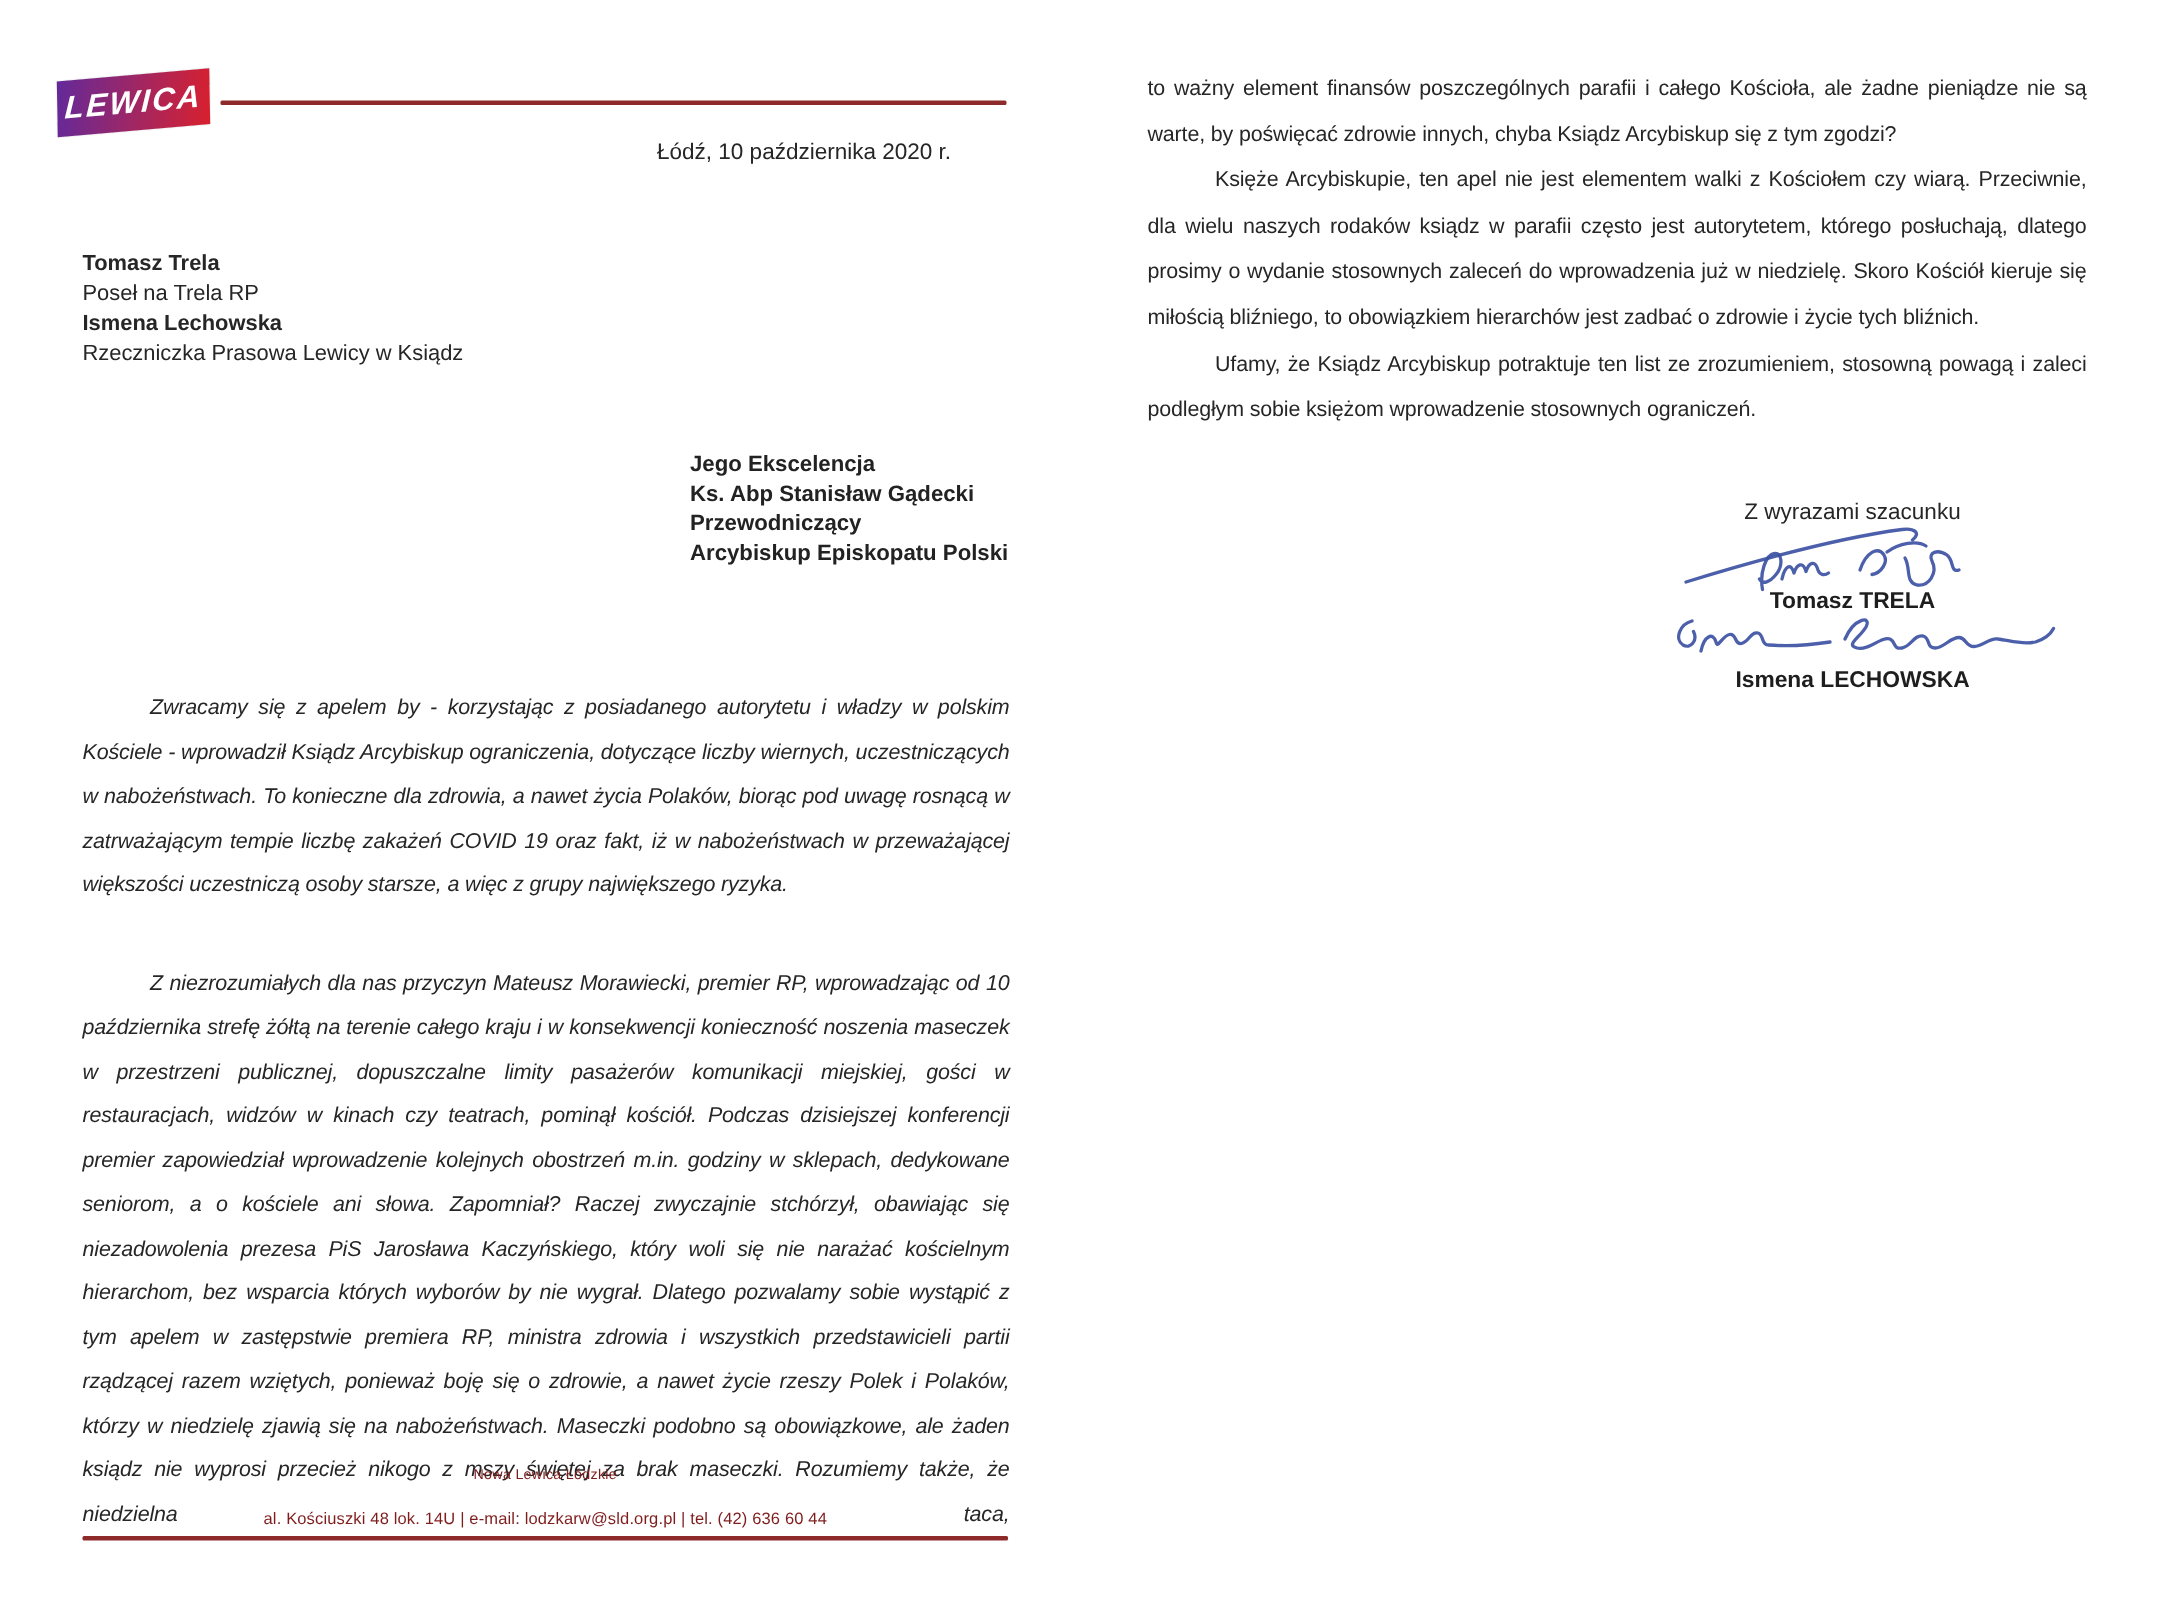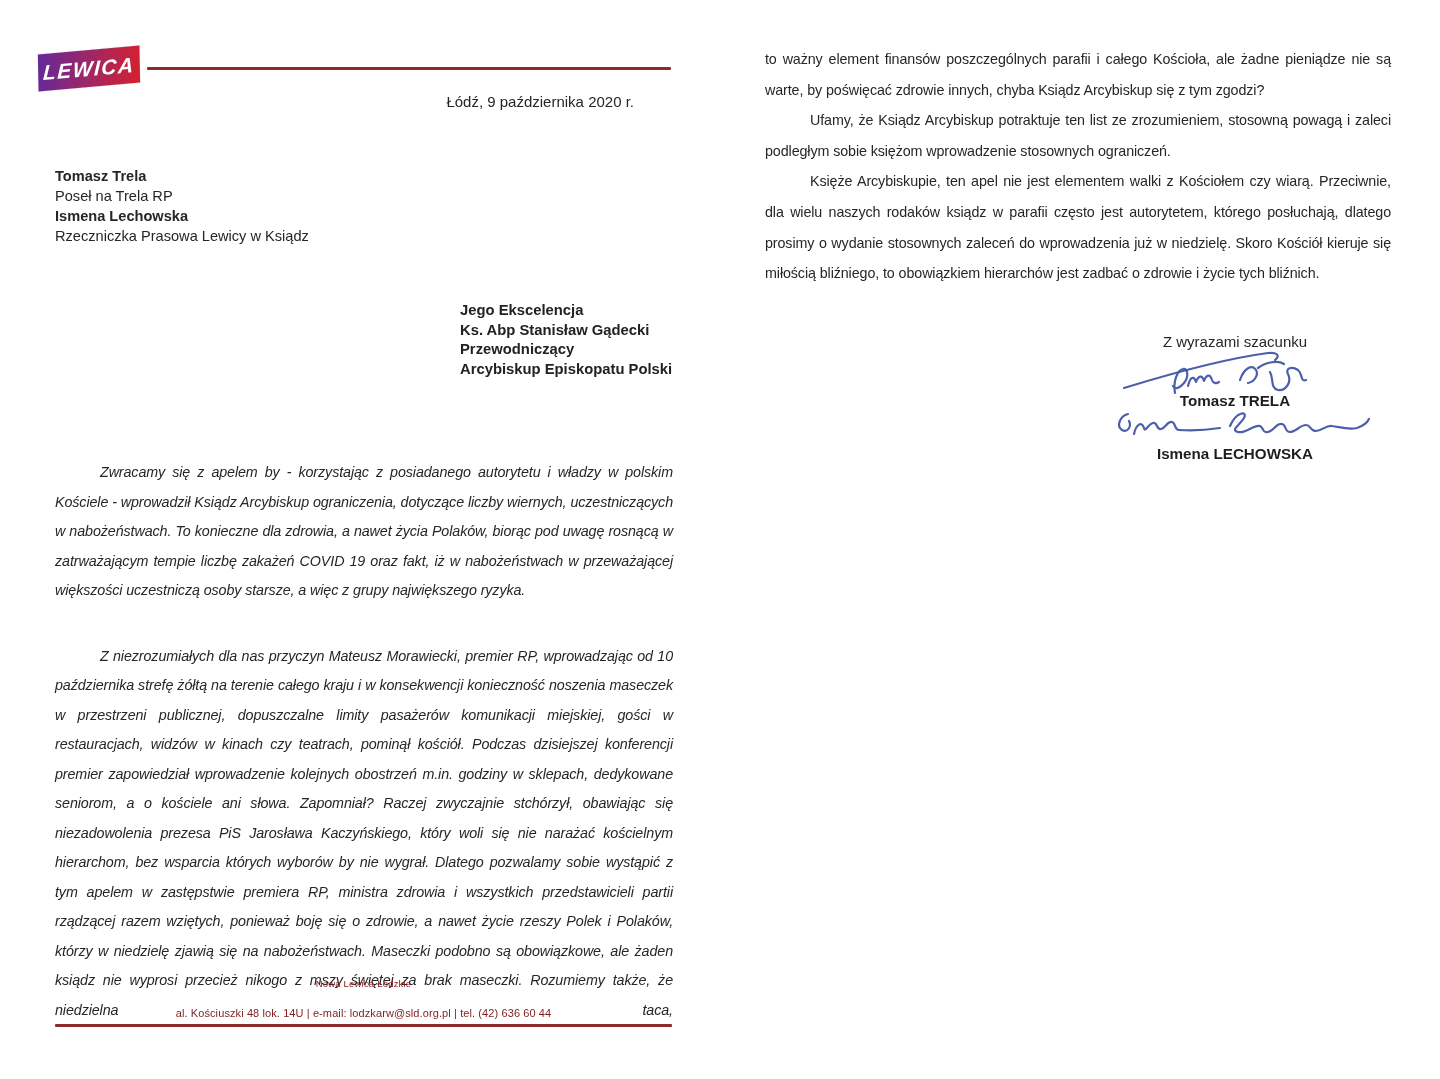--- a/index.html
+++ b/index.html
@@ -74,21 +74,21 @@
 </head>
 <body>
 
 <div class="canvas">
 
   <div class="logo">
     <span>LEWICA</span>
   </div>
   <div class="rule rule-top"></div>
 
-  <div class="date">Łódź, 9 października 2020 r.</div>
+  <div class="date">Łódź, 10 października 2020 r.</div>
 
   <div class="sender">
     <div class="b">Tomasz Trela</div>
     <div>Poseł na Trela RP</div>
     <div class="b">Ismena Lechowska</div>
     <div>Rzeczniczka Prasowa Lewicy w Ksiądz</div>
   </div>
 
   <div class="addressee">
     <div>Jego Ekscelencja</div>
@@ -103,22 +103,22 @@
   </div>
 
   <div class="rule rule-bottom"></div>
   <div class="footer">
     <div class="org">Nowa Lewica Łódzkie</div>
     <div class="contact">al. Kościuszki 48 lok. 14U | e-mail: lodzkarw@sld.org.pl | tel. (42) 636 60 44</div>
   </div>
 
   <div class="body-col body-right">
     <p>to ważny element finansów poszczególnych parafii i całego Kościoła, ale żadne pieniądze nie są warte, by poświęcać zdrowie innych, chyba Ksiądz Arcybiskup się z tym zgodzi?</p>
+    <p class="ind">Księże Arcybiskupie, ten apel nie jest elementem walki z Kościołem czy wiarą. Przeciwnie, dla wielu naszych rodaków ksiądz w parafii często jest autorytetem, którego posłuchają, dlatego prosimy o wydanie stosownych zaleceń do wprowadzenia już w niedzielę. Skoro Kościół kieruje się miłością bliźniego, to obowiązkiem hierarchów jest zadbać o zdrowie i życie tych bliźnich.</p>
     <p class="ind">Ufamy, że Ksiądz Arcybiskup potraktuje ten list ze zrozumieniem, stosowną powagą i zaleci podległym sobie księżom wprowadzenie stosownych ograniczeń.</p>
-    <p class="ind">Księże Arcybiskupie, ten apel nie jest elementem walki z Kościołem czy wiarą. Przeciwnie, dla wielu naszych rodaków ksiądz w parafii często jest autorytetem, którego posłuchają, dlatego prosimy o wydanie stosownych zaleceń do wprowadzenia już w niedzielę. Skoro Kościół kieruje się miłością bliźniego, to obowiązkiem hierarchów jest zadbać o zdrowie i życie tych bliźnich.</p>
   </div>
 
   <div class="sig-block">
     <div class="closing">Z wyrazami szacunku</div>
 
     <svg class="sig-svg sig1" width="210" height="52" viewBox="0 0 210 52" xmlns="http://www.w3.org/2000/svg">
       <path class="ink" d="M4,42 C30,34 95,14 148,7 C156,6 161,9 155,14"></path>
       <path class="ink" d="M55,47 C53,36 57,24 63,23 C68,22 69,31 64,37 C60,42 55,44 53,40"></path>
       <path class="ink" d="M68,40 C70,31 74,29 76,36 C78,30 82,28 84,35 C86,29 90,27 92,34 C93,37 96,38 99,36"></path>
       <path class="ink" d="M120,34 C124,22 132,18 136,24 C139,29 134,36 128,37 M138,22 C146,16 158,14 164,18 M150,26 C154,33 150,42 158,44 C166,45 172,36 168,28 C165,22 172,20 178,24 C183,28 180,36 186,34"></path>

